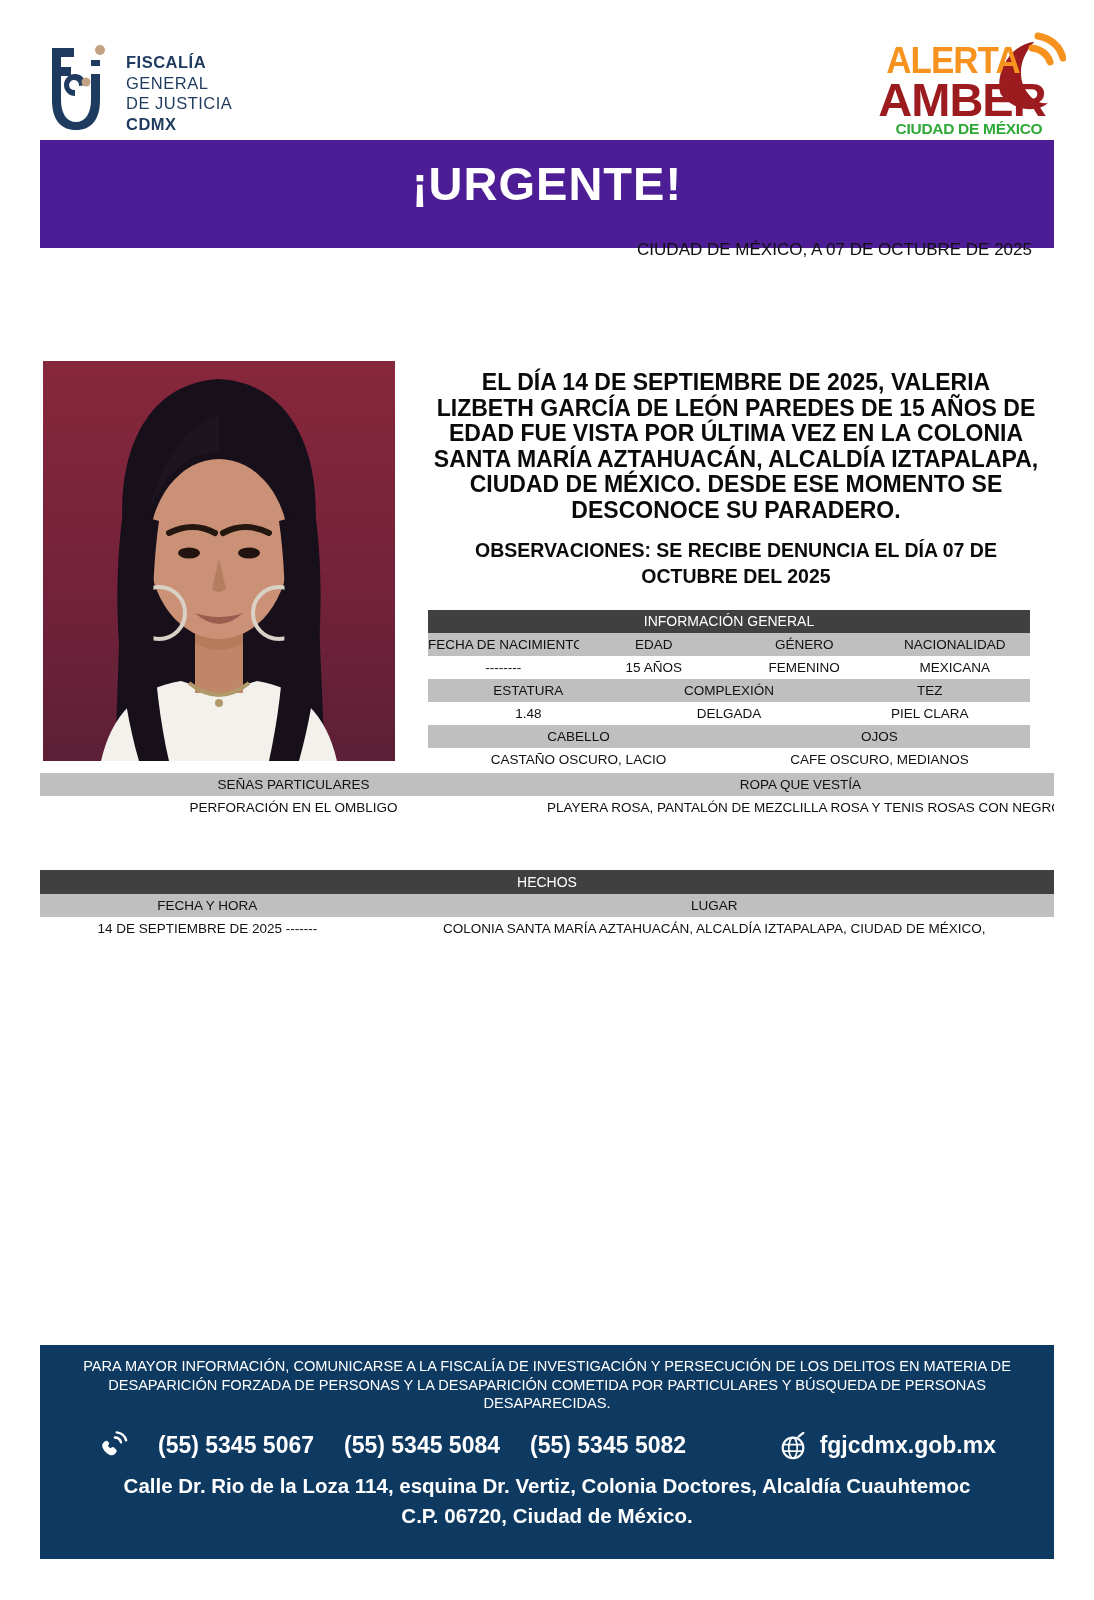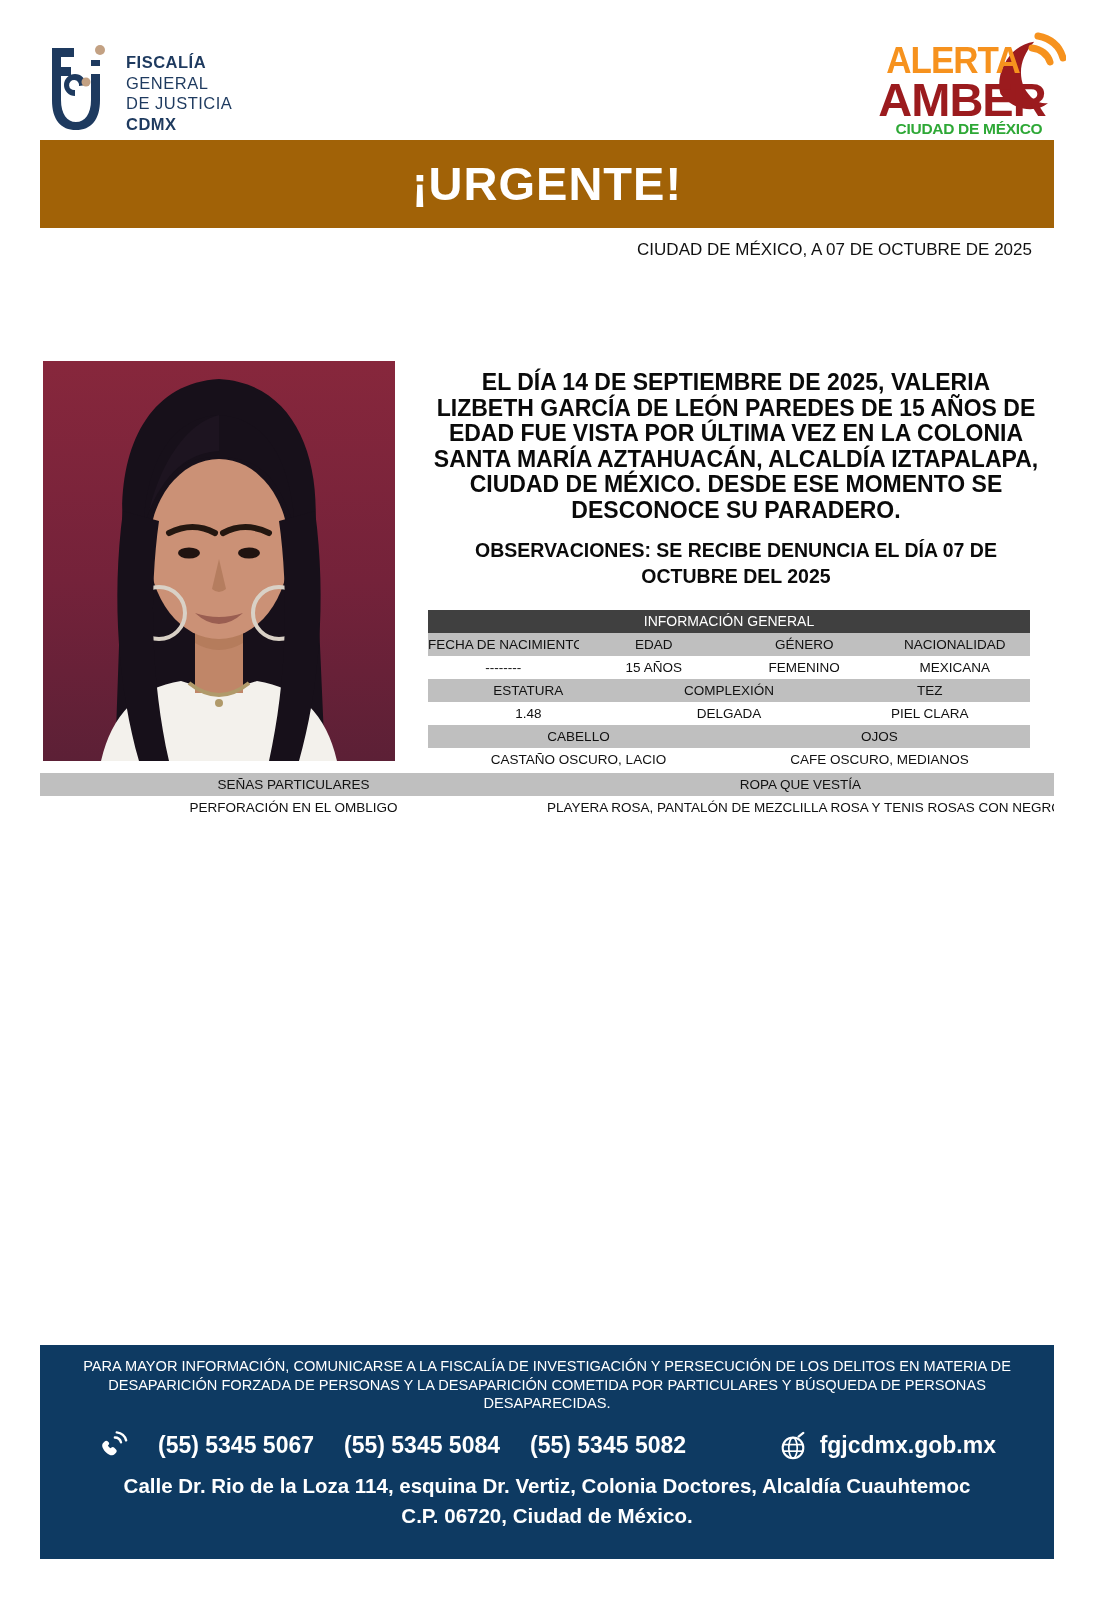--- a/index.html
+++ b/index.html
@@ -12,21 +12,21 @@
   .fgj-logo{position:absolute;left:42px;top:40px;display:flex;}
   .fgj-icon{width:64px;height:98px;}
   .fgj-text{margin-left:20px;margin-top:12px;color:#1e3a5f;font-size:16.5px;line-height:20.5px;letter-spacing:.5px;}
   .fgj-text .b{font-weight:bold;}
   .amber-logo{position:absolute;left:878px;top:34px;width:182px;height:104px;text-align:center;}
   .amber-l1{position:absolute;left:0;top:6px;width:150px;text-align:center;color:#f6921e;font-weight:bold;font-size:35px;letter-spacing:-1px;transform:scaleY(1.05);}
   .amber-l2{position:absolute;left:0;top:38px;width:168px;text-align:center;color:#9b1b1e;font-weight:bold;font-size:47px;letter-spacing:-1px;transform:scaleY(1.0);}
   .amber-l3{position:absolute;left:0;top:86px;width:182px;text-align:center;color:#2ea836;font-weight:bold;font-size:15.5px;letter-spacing:-.3px;}
   .amber-swoosh{position:absolute;right:-6px;top:-2px;width:72px;height:84px;}
   
-  .banner{position:absolute;left:40px;top:140px;width:1014px;height:88px;background:#a16207;
+  .banner{position:absolute;left:40px;top:140px;width:1014px;height:108px;background:#4c1d95;
     color:#fff;font-weight:bold;font-size:47px;text-align:center;line-height:88px;letter-spacing:1px;}
   .dateline{position:absolute;left:40px;top:240px;width:992px;text-align:right;font-size:17px;color:#111;}
   .person-name{position:absolute;left:0;top:293px;width:1094px;text-align:center;font-weight:bold;font-size:34px;letter-spacing:-.5px;color:#0c0c0c;}
   
   .photo{position:absolute;left:43px;top:361px;width:352px;height:400px;}
   .photo svg{width:100%;height:100%;display:block;}
   
   .desc{position:absolute;left:432px;top:370px;width:608px;text-align:center;font-weight:bold;font-size:23px;line-height:25.5px;color:#0a0a0a;}
   .obs{position:absolute;left:432px;top:537px;width:608px;text-align:center;font-weight:bold;font-size:19.5px;line-height:26px;color:#0a0a0a;}
   
@@ -181,20 +181,33 @@
     <div class="tr gray">
       <div class="c half">SEÑAS PARTICULARES</div>
       <div class="c half">ROPA QUE VESTÍA</div>
     </div>
     <div class="tr white">
       <div class="c half">PERFORACIÓN EN EL OMBLIGO</div>
       <div class="c half">PLAYERA ROSA, PANTALÓN DE MEZCLILLA ROSA Y TENIS ROSAS CON NEGRO</div>
     </div>
   </div>
 
+  <div class="hechos">
+    <div class="tr dark">
+      <div class="c full">HECHOS</div>
+    </div>
+    <div class="tr gray">
+      <div class="c c1">FECHA Y HORA</div>
+      <div class="c c2">LUGAR</div>
+    </div>
+    <div class="tr white">
+      <div class="c c1">14 DE SEPTIEMBRE DE 2025 -------</div>
+      <div class="c c2">COLONIA SANTA MARÍA AZTAHUACÁN, ALCALDÍA IZTAPALAPA, CIUDAD DE MÉXICO,</div>
+    </div>
+  </div>
 
 
   <div class="footer">
     <div class="footer-info">PARA MAYOR INFORMACIÓN, COMUNICARSE A LA FISCALÍA DE INVESTIGACIÓN Y PERSECUCIÓN DE LOS DELITOS EN MATERIA DE DESAPARICIÓN FORZADA DE PERSONAS Y LA DESAPARICIÓN COMETIDA POR PARTICULARES Y BÚSQUEDA DE PERSONAS DESAPARECIDAS.</div>
     <div class="contact-row">
       <div class="phones">
         <svg class="icon-svg" viewBox="0 0 32 32">
           <path d="M8.6 3.2c-1-1-2.6-1-3.5 0L3.5 4.8c-2 2-1 5.9 2.6 9.5s7.5 4.6 9.5 2.6l1.6-1.6c1-1 1-2.6 0-3.5l-2.1-2.1c-.8-.8-2-.8-2.8 0l-.7.7c-1.1-.4-2.6-1.9-3-3l.7-.7c.8-.8.8-2 0-2.8L8.6 3.2z" fill="#ffffff" transform="translate(2,8)"></path>
           <path d="M18 7 q5 0 6.5 5" stroke="#ffffff" stroke-width="2.6" fill="none" stroke-linecap="round"></path>
           <path d="M20 1.5 q8 1 10 8.5" stroke="#ffffff" stroke-width="2.6" fill="none" stroke-linecap="round"></path>

